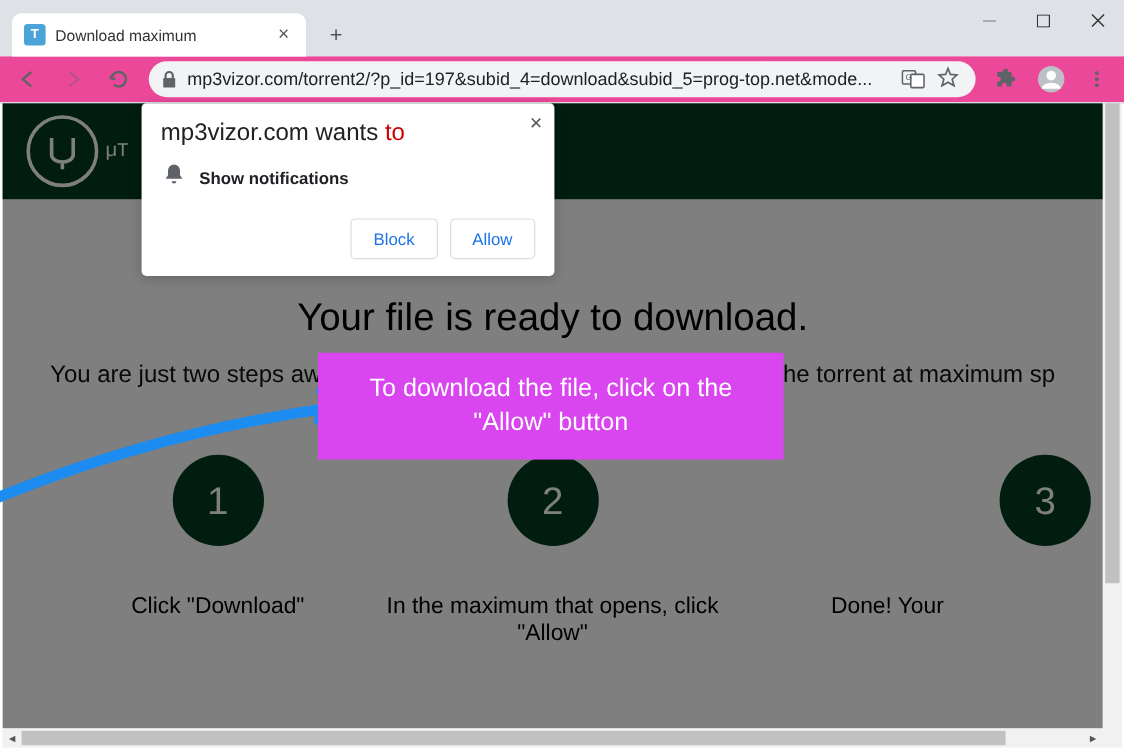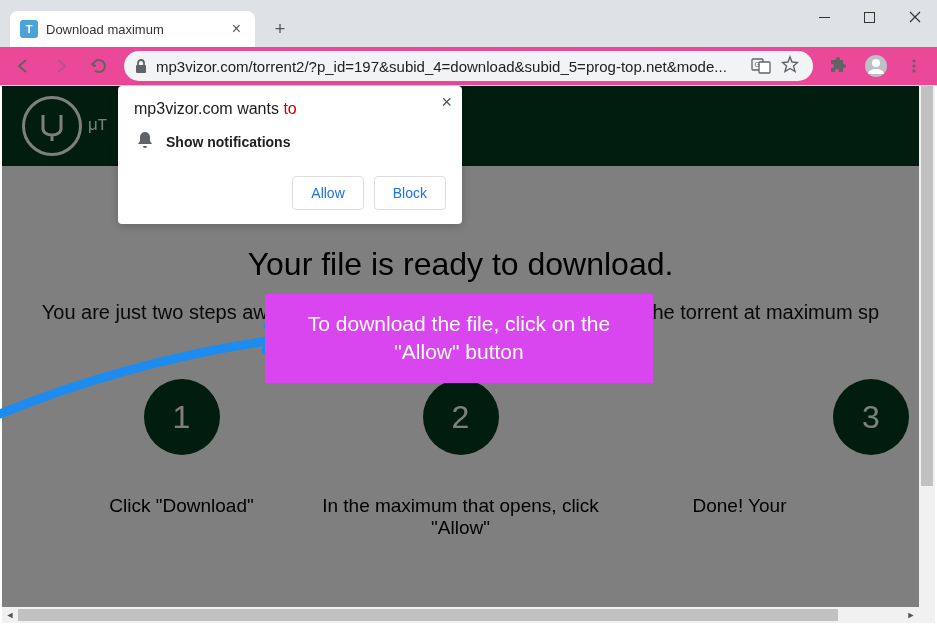--- a/index.html
+++ b/index.html
@@ -211,21 +211,21 @@
   z-index: 50;
   padding: 14px 16px;
 }
 .perm-close {
   position: absolute;
   top: 6px; right: 10px;
   font-size: 18px;
   color: #555;
   cursor: pointer;
 }
-.perm-origin { font-size: 16px; color: #202124; margin-bottom: 12px; }
+.perm-origin { font-size: 20px; color: #202124; margin-bottom: 12px; }
 .perm-origin span.to { color: #cc0000; }
 .perm-body { display: flex; align-items: center; gap: 12px; margin-bottom: 22px; padding-left: 2px; font-weight: bold; }
 .perm-body .bell { color: #5f6368; }
 .perm-body .text { font-size: 14px; color: #202124; }
 .perm-actions { display: flex; justify-content: flex-end; gap: 10px; }
 .perm-btn {
   border: 1px solid #dadce0;
   background: #fff;
   color: #1a73e8;
   font-size: 14px;
@@ -435,22 +435,22 @@
   </div>
   <div class="perm-body">
     <span class="bell">
       <svg width="18" height="20">
           <path d="M9 2 a5 5 0 0 1 5 5 v4 l2 3 h-14 l2 -3 v-4 a5 5 0 0 1 5 -5 Z M7 16 a2 2 0 0 0 4 0" fill="#5f6368"></path>
         </svg>
     </span>
     <span class="text">Show notifications</span>
   </div>
   <div class="perm-actions">
+    <button class="perm-btn">Block</button>
     <button class="perm-btn">Allow</button>
-    <button class="perm-btn">Block</button>
   </div>
 </div>
 
 <svg class="arrow" style="left:-10px; top:320px; width:290px; height:100px;">
   <path d="M285 20 Q 140 40 0 98" stroke="#1d8cf0" stroke-width="9" fill="none" stroke-linecap="round"></path>
   <path d="M278 6 L292 20 L276 30" fill="none" stroke="#1d8cf0" stroke-width="9" stroke-linecap="round"></path>
 </svg>
 <div class="tooltip">To download the file, click on the "Allow" button</div>
 
 <div class="v-scroll">

